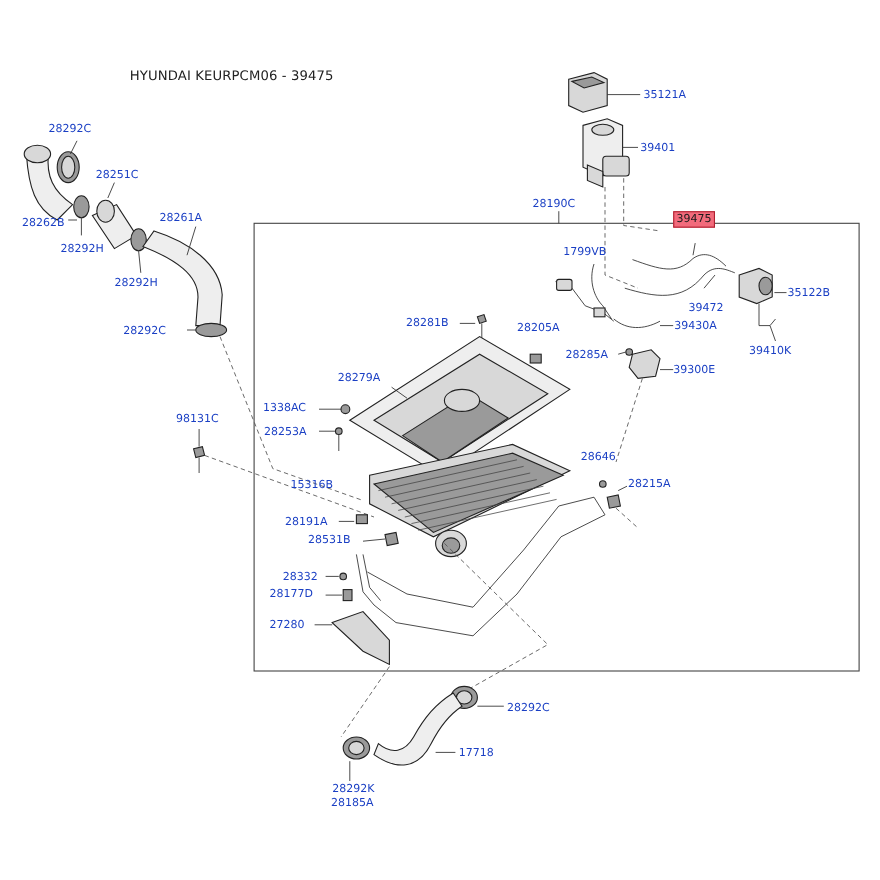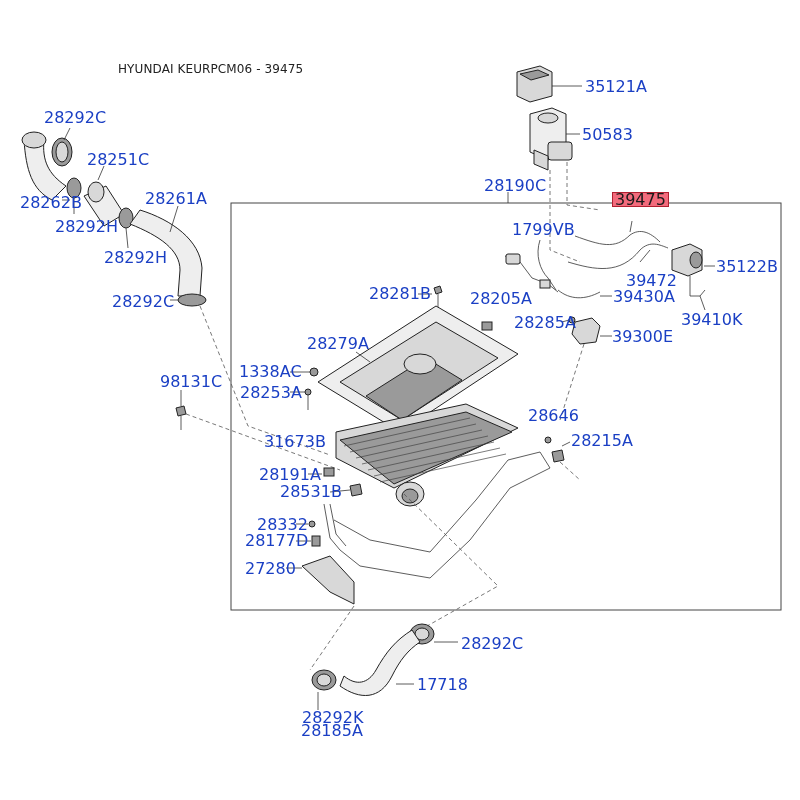--- a/index.html
+++ b/index.html
@@ -1,19 +1,19 @@
 <!DOCTYPE html>
 <html><head>
   <meta charset="utf-8">
   <style>
     html, body { margin: 0; padding: 0; background: #ffffff; }
     body { width: 800px; height: 800px; position: relative; overflow: hidden; font-family: "DejaVu Sans", sans-serif; }
     #diagram { position: absolute; left: 0; top: 0; width: 800px; height: 800px; }
     .title { position: absolute; left: 118px; top: 62px; font-size: 12px; color: #222; letter-spacing: 0.1px; }
-    .lbl { position: absolute; font-size: 16px; color: #1a3fc4; white-space: nowrap; line-height: 14px; cursor: pointer; }
+    .lbl { position: absolute; font-size: 10px; color: #1a3fc4; white-space: nowrap; line-height: 14px; cursor: pointer; }
     .lbl.hl { background: #f26b7c; color: #1a1a1a; border: 1px solid #b02030; padding: 0 2px; line-height: 13px; }
     svg .ln { stroke: #333; stroke-width: 0.8; fill: none; }
     svg .dash { stroke: #555; stroke-width: 0.8; fill: none; stroke-dasharray: 4 3; }
     svg .part { stroke: #222; stroke-width: 1; fill: #d8d8d8; }
     svg .partl { stroke: #222; stroke-width: 1; fill: #eeeeee; }
     svg .partd { stroke: #222; stroke-width: 1; fill: #9a9a9a; }
     svg .box { stroke: #444; stroke-width: 1; fill: none; }
   </style>
 </head>
 <body>
@@ -198,21 +198,21 @@
   <g>
     <ellipse class="partd" cx="324" cy="680" rx="12" ry="10"></ellipse>
     <ellipse class="part" cx="324" cy="680" rx="7" ry="6"></ellipse>
     <line class="ln" x1="318" y1="692" x2="318" y2="710"></line>
   </g>
 </svg>
 
 <div class="title">HYUNDAI KEURPCM06 - 39475</div>
 
 <div class="lbl" style="left:585px;top:80px">35121A</div>
-<div class="lbl" style="left:582px;top:128px">50583</div>
+<div class="lbl" style="left:582px;top:128px">39401</div>
 <div class="lbl" style="left:44px;top:111px">28292C</div>
 <div class="lbl" style="left:87px;top:153px">28251C</div>
 <div class="lbl" style="left:20px;top:196px">28262B</div>
 <div class="lbl" style="left:55px;top:220px">28292H</div>
 <div class="lbl" style="left:145px;top:192px">28261A</div>
 <div class="lbl" style="left:104px;top:251px">28292H</div>
 <div class="lbl" style="left:112px;top:295px">28292C</div>
 <div class="lbl" style="left:484px;top:179px">28190C</div>
 <div class="lbl hl" style="left:612px;top:192px">39475</div>
 <div class="lbl" style="left:512px;top:223px">1799VB</div>
@@ -223,21 +223,21 @@
 <div class="lbl" style="left:369px;top:287px">28281B</div>
 <div class="lbl" style="left:470px;top:292px">28205A</div>
 <div class="lbl" style="left:514px;top:316px">28285A</div>
 <div class="lbl" style="left:612px;top:330px">39300E</div>
 <div class="lbl" style="left:307px;top:337px">28279A</div>
 <div class="lbl" style="left:239px;top:365px">1338AC</div>
 <div class="lbl" style="left:160px;top:375px">98131C</div>
 <div class="lbl" style="left:240px;top:386px">28253A</div>
 <div class="lbl" style="left:528px;top:409px">28646</div>
 <div class="lbl" style="left:571px;top:434px">28215A</div>
-<div class="lbl" style="left:264px;top:435px">31673B</div>
+<div class="lbl" style="left:264px;top:435px">15316B</div>
 <div class="lbl" style="left:259px;top:468px">28191A</div>
 <div class="lbl" style="left:280px;top:485px">28531B</div>
 <div class="lbl" style="left:257px;top:518px">28332</div>
 <div class="lbl" style="left:245px;top:534px">28177D</div>
 <div class="lbl" style="left:245px;top:562px">27280</div>
 <div class="lbl" style="left:461px;top:637px">28292C</div>
 <div class="lbl" style="left:417px;top:678px">17718</div>
 <div class="lbl" style="left:302px;top:711px">28292K</div>
 <div class="lbl" style="left:301px;top:724px">28185A</div>
 

